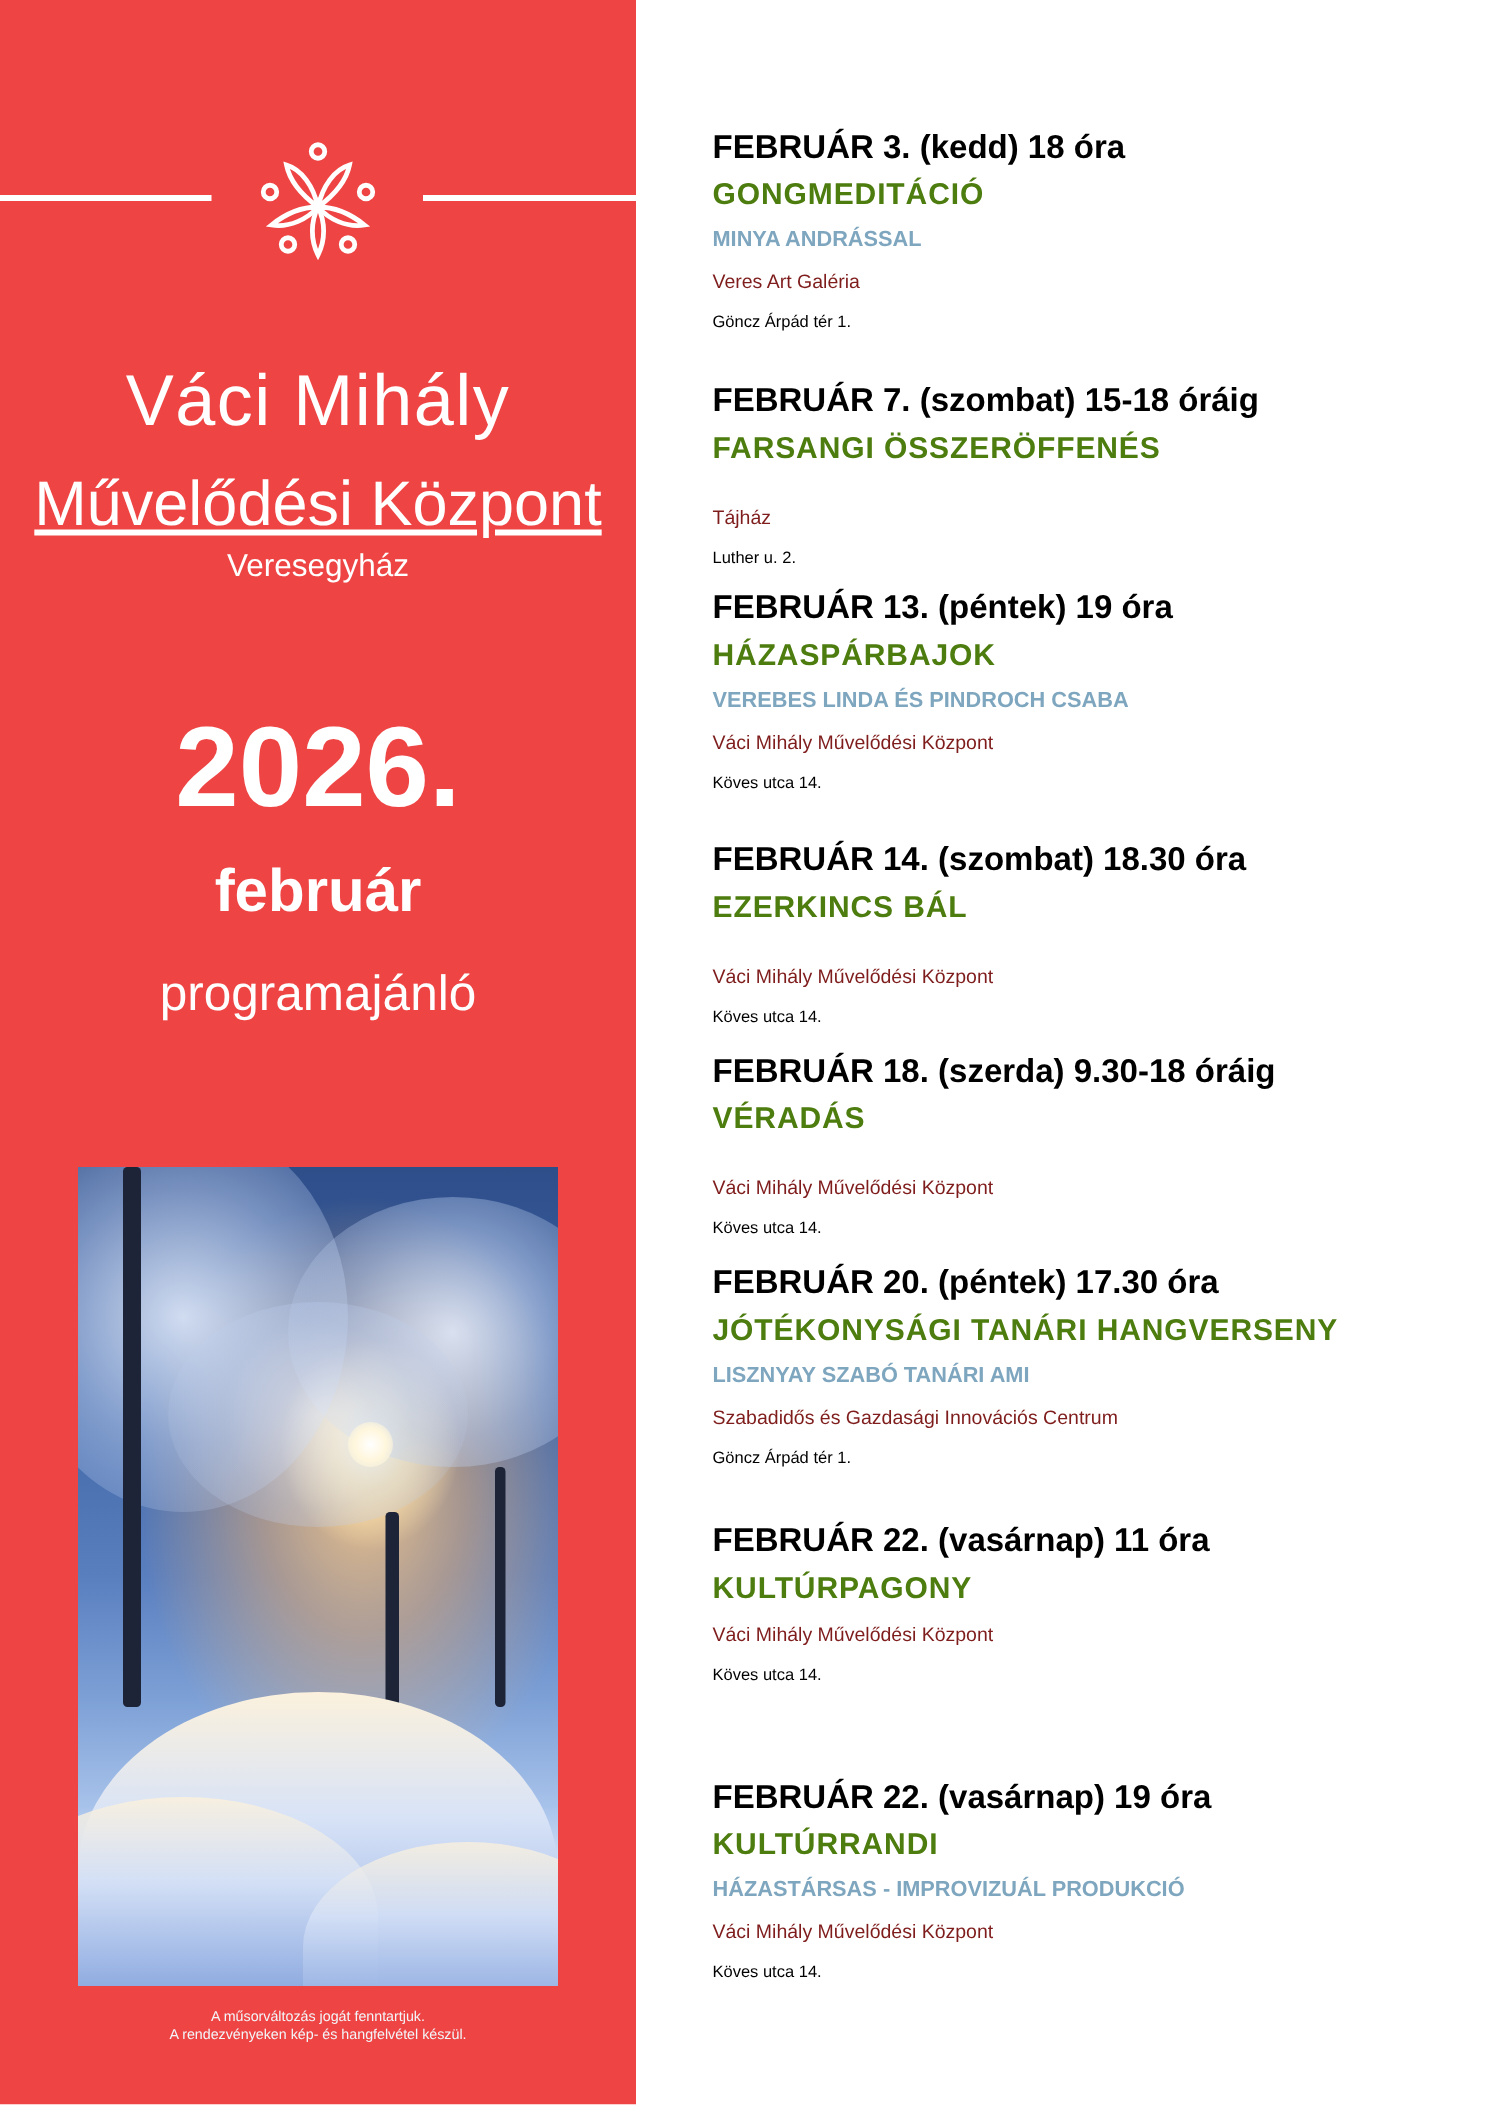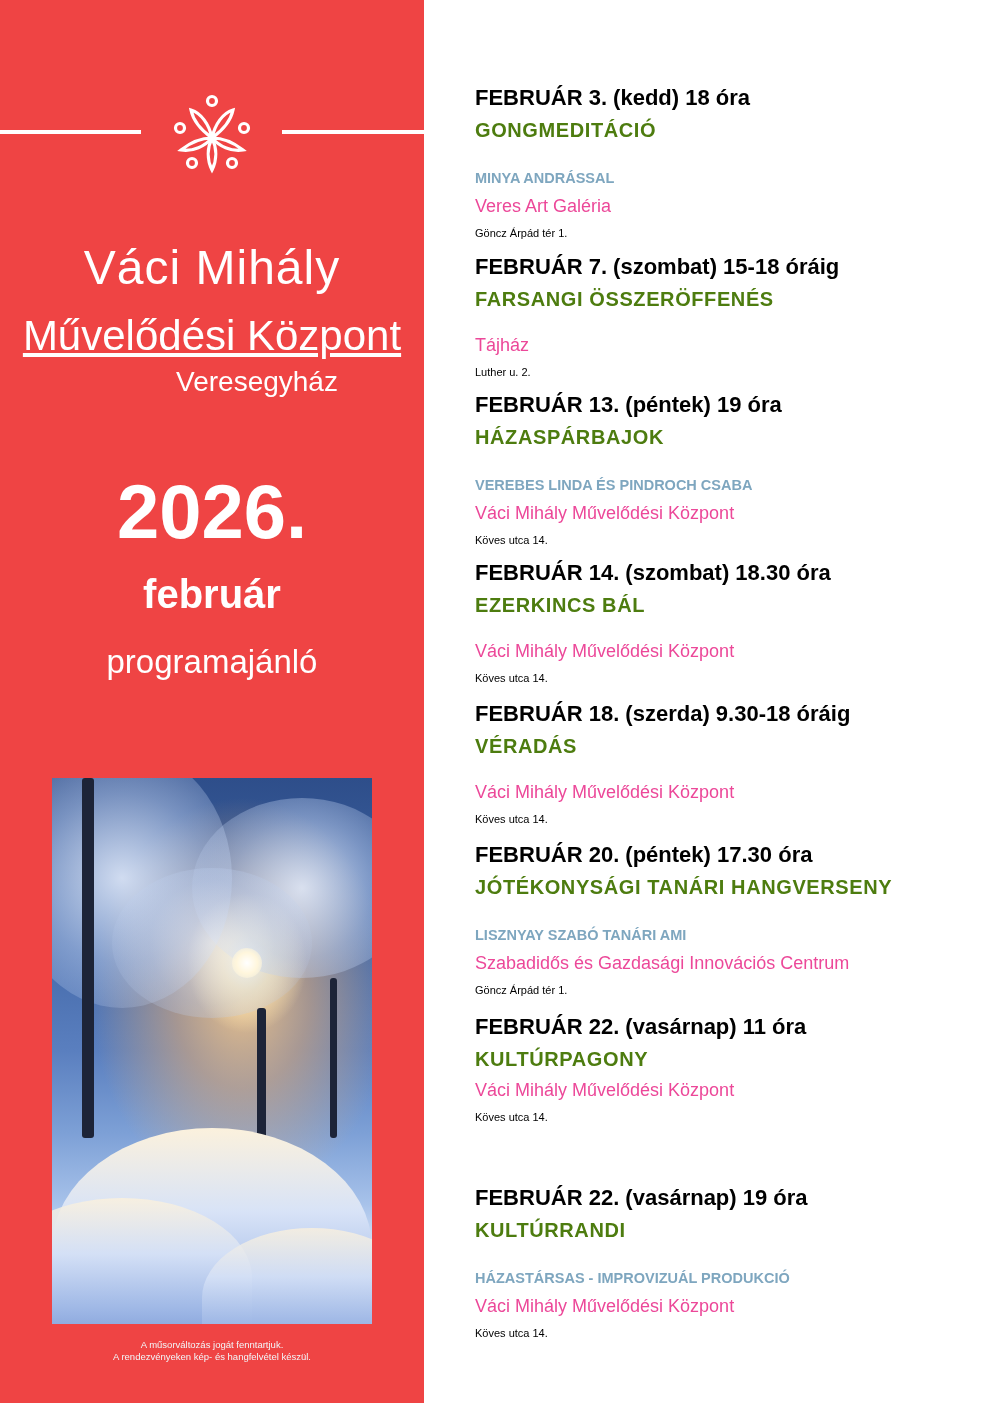--- a/index.html
+++ b/index.html
@@ -12,21 +12,21 @@
       color: #ffffff;
     }
     .rule { position: absolute; top: 130px; height: 4px; background: #ffffff; }
     .rule.left { left: 0; width: 141px; }
     .rule.right { left: 282px; width: 142px; }
     .logo { position: absolute; left: 171px; top: 94px; width: 82px; height: 82px; }
 
     .org-title { position: absolute; left: 0; width: 424px; text-align: center; }
     .org-name { top: 240px; font-size: 48px; letter-spacing: 1px; }
     .org-sub { top: 312px; font-size: 42px; text-decoration: underline; }
-    .org-city { top: 366px; font-size: 28px; margin-left: 45px; }
+    .org-city { top: 366px; font-size: 21px; }
     .year { top: 468px; font-size: 76px; font-weight: bold; }
     .month { top: 572px; font-size: 40px; font-weight: bold; }
     .programme { top: 643px; font-size: 33px; }
 
     .photo {
       position: absolute; left: 52px; top: 778px; width: 320px; height: 546px;
       overflow: hidden;
       background:
         radial-gradient(ellipse 60px 70px at 195px 185px, rgba(255,250,225,1) 0%, rgba(255,232,180,0.9) 40%, rgba(255,220,160,0) 100%),
         radial-gradient(ellipse 150px 200px at 190px 220px, rgba(238,196,140,0.95) 0%, rgba(220,170,120,0.6) 45%, rgba(70,110,170,0) 100%),
@@ -51,22 +51,22 @@
       position: absolute; left: 0; width: 424px; text-align: center;
       font-size: 9.5px; color: #f2f6f9; line-height: 12px;
     }
     .footnote.l1 { top: 1339px; }
     .footnote.l2 { top: 1351px; }
 
     .events { position: absolute; left: 475px; top: 0; width: 500px; }
     .event { position: absolute; left: 0; width: 500px; }
     .ev-date { font-size: 22px; font-weight: bold; color: #000000; white-space: nowrap; line-height: 26px; }
     .ev-title { font-size: 20px; font-weight: bold; color: #4d7c0f; letter-spacing: 0.6px; white-space: nowrap; line-height: 24px; margin-top: 7px; }
-    .ev-sub { font-size: 14.5px; font-weight: bold; color: #7ea6bf; white-space: nowrap; line-height: 18px; margin-top: 27px; }
-    .ev-venue { font-size: 18px; color: #ec4899; white-space: nowrap; line-height: 16px; margin-top: 11px; }
+    .ev-sub { font-size: 14.5px; font-weight: bold; color: #7ea6bf; white-space: nowrap; line-height: 18px; margin-top: 9px; }
+    .ev-venue { font-size: 13px; color: #7f1d1d; white-space: nowrap; line-height: 16px; margin-top: 11px; }
     .ev-addr { font-size: 11px; color: #000000; white-space: nowrap; line-height: 14px; margin-top: 12px; }
     .no-sub .ev-venue { margin-top: 26px; }
   </style>
 </head>
 <body>
 
 <div class="side-panel">
   <div class="rule left"></div>
   <div class="rule right"></div>
   <svg class="logo" viewBox="0 0 82 82">

